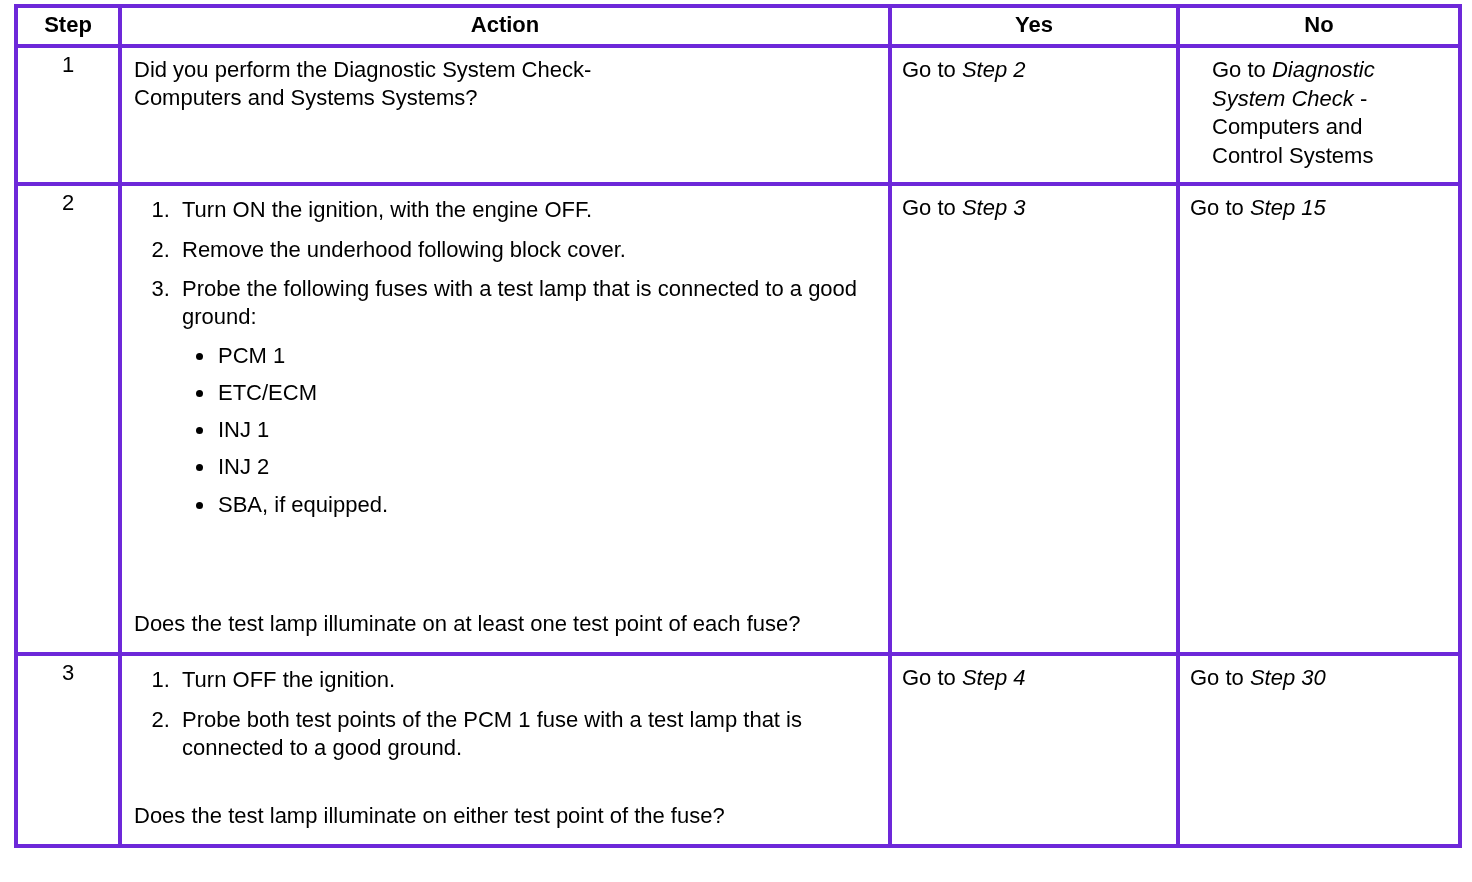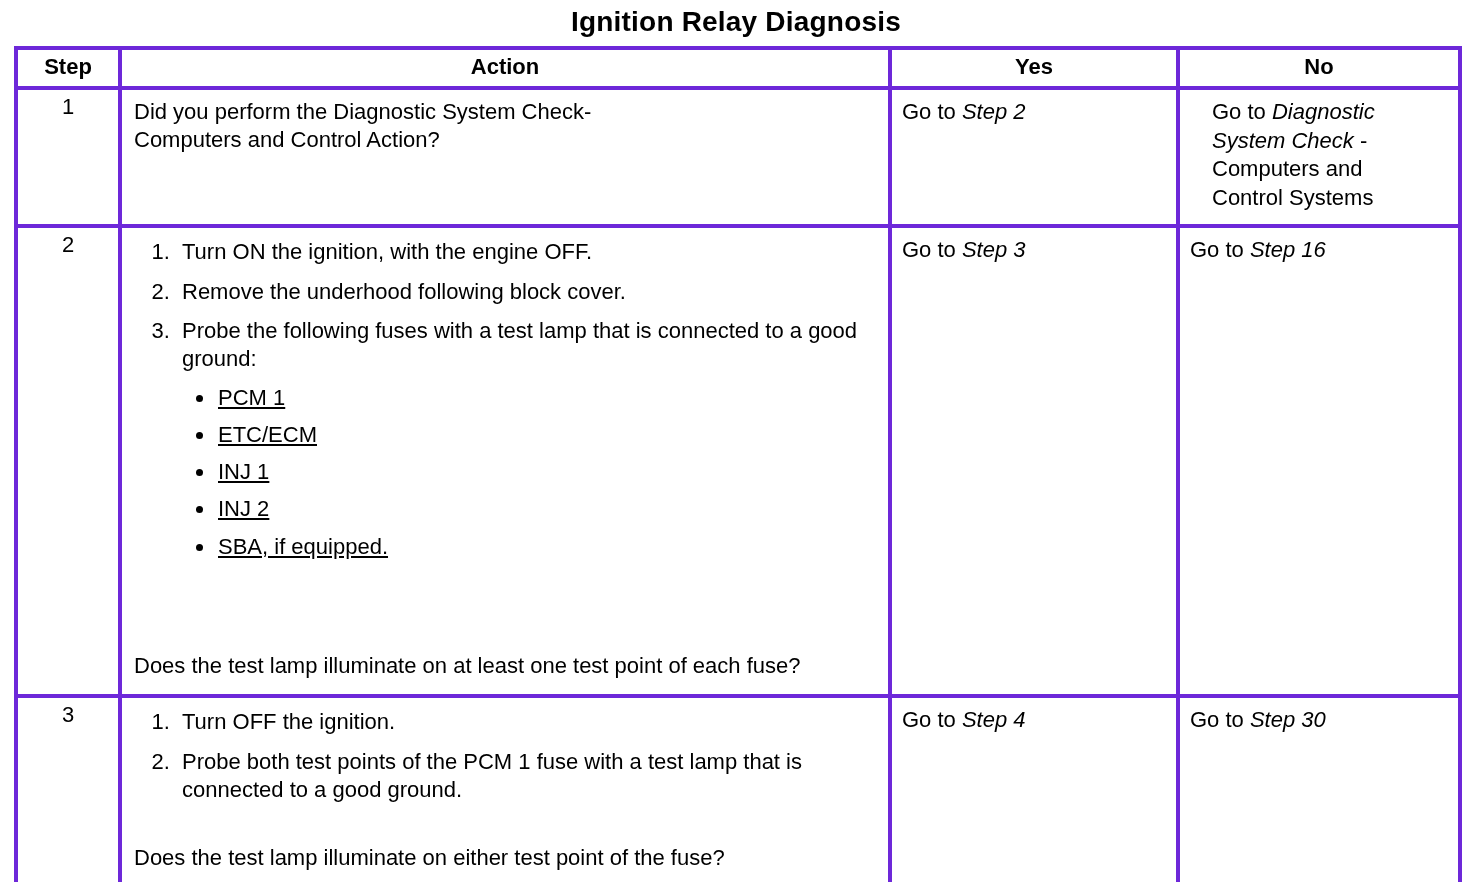--- a/index.html
+++ b/index.html
@@ -68,21 +68,20 @@
     padding-left: 42px;
   }
   ol.steps > li {
     margin-bottom: 11px;
     padding-left: 6px;
   }
   ul.bullets {
     list-style: disc;
     margin: 11px 0 0 0;
     padding-left: 34px;
-    text-decoration: underline;
   }
   ul.bullets > li {
     margin-bottom: 9px;
     padding-left: 2px;
   }
   .question {
     white-space: pre-line;
     line-height: 1.28;
   }
   .question.bottom {
@@ -103,21 +102,20 @@
   }
   tr.r1 { height: 128px; }
   tr.r2 { height: 470px; }
   tr.r3 { height: 192px; }
 </style>
 </head>
 <body>
 
 <div class="page">
 
-  <div class="doc-title">Ignition Relay Diagnosis</div>
 
   <table class="diag">
     <colgroup>
       <col style="width:104px">
       <col style="width:770px">
       <col style="width:288px">
       <col style="width:282px">
     </colgroup>
     <thead>
       <tr>
@@ -127,21 +125,21 @@
         <th class="hdr">No</th>
       </tr>
     </thead>
     <tbody>
 
       <tr class="r1">
         <td class="step-cell">1</td>
         <td class="action-cell">
           <div class="action-inner h-row1">
             <div class="question">Did you perform the Diagnostic System Check-
-Computers and Control Action?</div>
+Computers and Systems Systems?</div>
           </div>
         </td>
         <td class="result-cell va-bottom">
           <div class="goto">
             <span>Go to </span><i>Step 2</i><span></span>
           </div>
         </td>
         <td class="result-cell va-top">
           <div class="goto narrow-box">
             <span>Go to </span><i>Diagnostic System Check</i><span> - Computers and Control Systems</span>
@@ -170,21 +168,21 @@
             <div class="question bottom">Does the test lamp illuminate on at least one test point of each fuse?</div>
           </div>
         </td>
         <td class="result-cell va-bottom">
           <div class="goto">
             <span>Go to </span><i>Step 3</i><span></span>
           </div>
         </td>
         <td class="result-cell va-bottom">
           <div class="goto">
-            <span>Go to </span><i>Step 16</i><span></span>
+            <span>Go to </span><i>Step 15</i><span></span>
           </div>
         </td>
       </tr>
 
       <tr class="r3">
         <td class="step-cell">3</td>
         <td class="action-cell">
           <div class="action-inner h-row3">
             <ol class="steps">
               <li>Turn OFF the ignition.</li>

